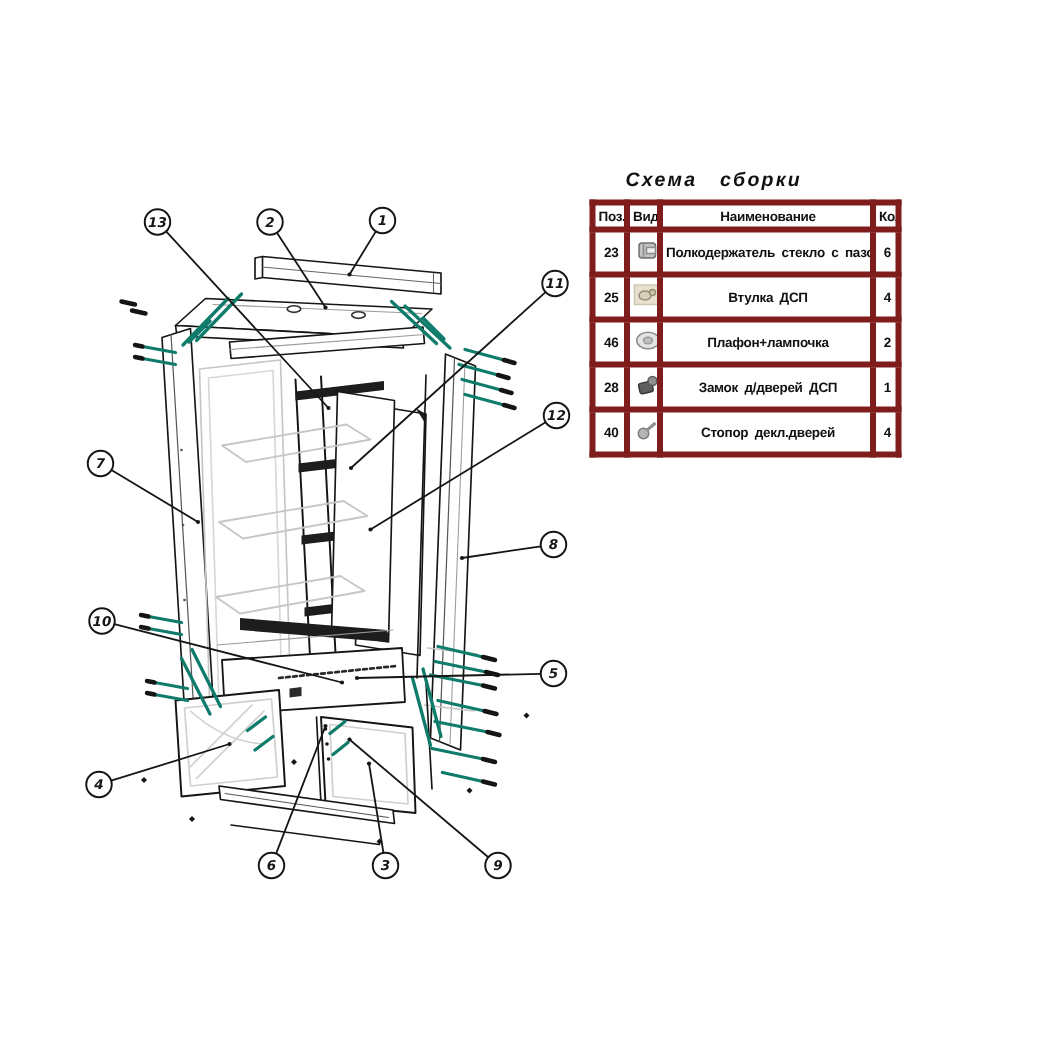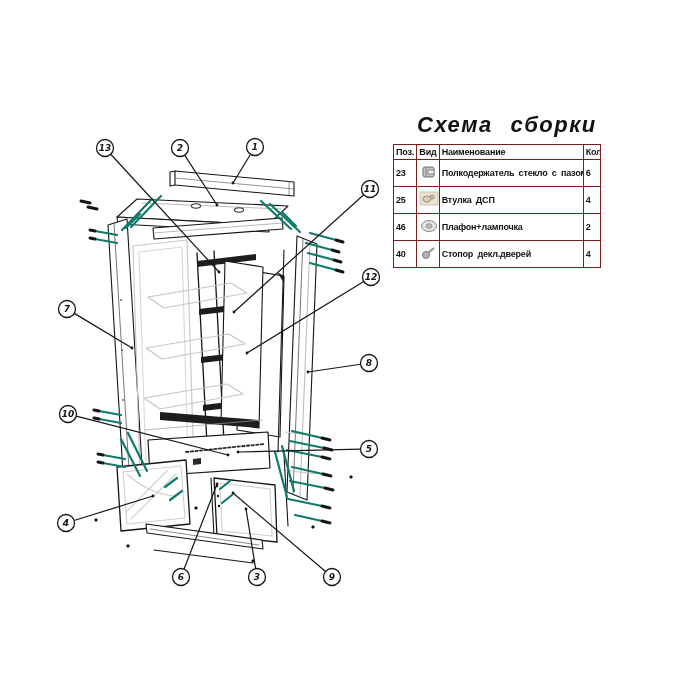--- a/index.html
+++ b/index.html
@@ -2,25 +2,25 @@
 <html><head>
 <meta charset="utf-8">
 <style>
   html,body{margin:0;padding:0;background:#fff;}
   .page{position:relative;width:700px;height:700px;background:#fff;overflow:hidden;
         font-family:"Liberation Sans",sans-serif;}
   .watermark{position:absolute;left:21px;top:14px;font-size:28px;color:#8d8d8d;
              letter-spacing:.5px;font-weight:400;}
   .drawing{position:absolute;left:0;top:0;}
   .schema{position:absolute;left:393px;top:112px;width:210px;}
-  .schema-title{font-size:22px;font-style:italic;font-weight:600;color:#111;
+  .schema-title{font-size:13px;font-style:italic;font-weight:600;color:#111;
                 letter-spacing:1.5px;word-spacing:10px;margin:0 0 6px 24px;white-space:nowrap;}
   table.parts{border-collapse:collapse;table-layout:fixed;width:208px;
               font-size:9px;font-weight:bold;color:#111;letter-spacing:-.2px;}
-  table.parts th,table.parts td{border:1px solid #7f1d1d;padding:0 0 0 2px;text-align:left;
+  table.parts th,table.parts td{border:4px solid #7f1d1d;padding:0 0 0 2px;text-align:center;
               overflow:hidden;white-space:nowrap;vertical-align:middle;}
   table.parts th{height:14px;font-size:9px;}
   table.parts td{height:26px;}
   td.c-name{padding-left:3px;word-spacing:2px;}
   td.c-view{text-align:center;padding:0;}
   td.c-view span{display:inline-block;line-height:0;}
   .col-pos{width:23px}.col-view{width:22px}.col-name{width:142px}.col-qty{width:17px}
 </style>
 </head>
 <body>
@@ -326,20 +326,29 @@
           <tr>
             <td>46</td>
             <td class="c-view"><span><svg width="20" height="20">
                   <ellipse cx="10" cy="10" rx="7.5" ry="5.5" fill="#e3e3e3" stroke="#8a8a8a"></ellipse>
                   <ellipse cx="10" cy="10" rx="3" ry="2.2" fill="#bdbdbd" stroke="#9a9a9a"></ellipse>
                 </svg></span></td>
             <td class="c-name">Плафон+лампочка</td>
             <td>2</td>
           </tr>
           <tr>
+            <td>28</td>
+            <td class="c-view"><span><svg width="20" height="20">
+                  <rect x="4" y="8" width="9" height="7" rx="1.5" fill="#5f5f5f" stroke="#3a3a3a" transform="rotate(-12 8 11)"></rect>
+                  <circle cx="13" cy="7" r="3" fill="#8f8f8f" stroke="#5a5a5a"></circle>
+                </svg></span></td>
+            <td class="c-name">Замок д/дверей ДСП</td>
+            <td>1</td>
+          </tr>
+          <tr>
             <td>40</td>
             <td class="c-view"><span><svg width="20" height="20">
                   <circle cx="7" cy="12" r="3.5" fill="#b5b5b5" stroke="#7d7d7d"></circle>
                   <path d="M9 10 L15 5" stroke="#8f8f8f" stroke-width="2"></path>
                 </svg></span></td>
             <td class="c-name">Стопор декл.дверей</td>
             <td>4</td>
           </tr>
         </tbody>
     </table>

